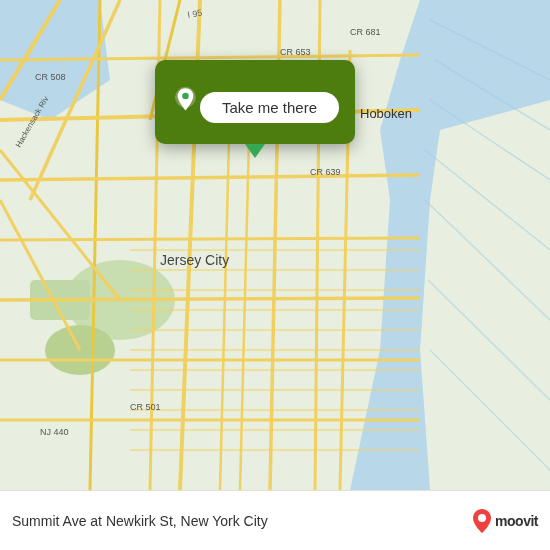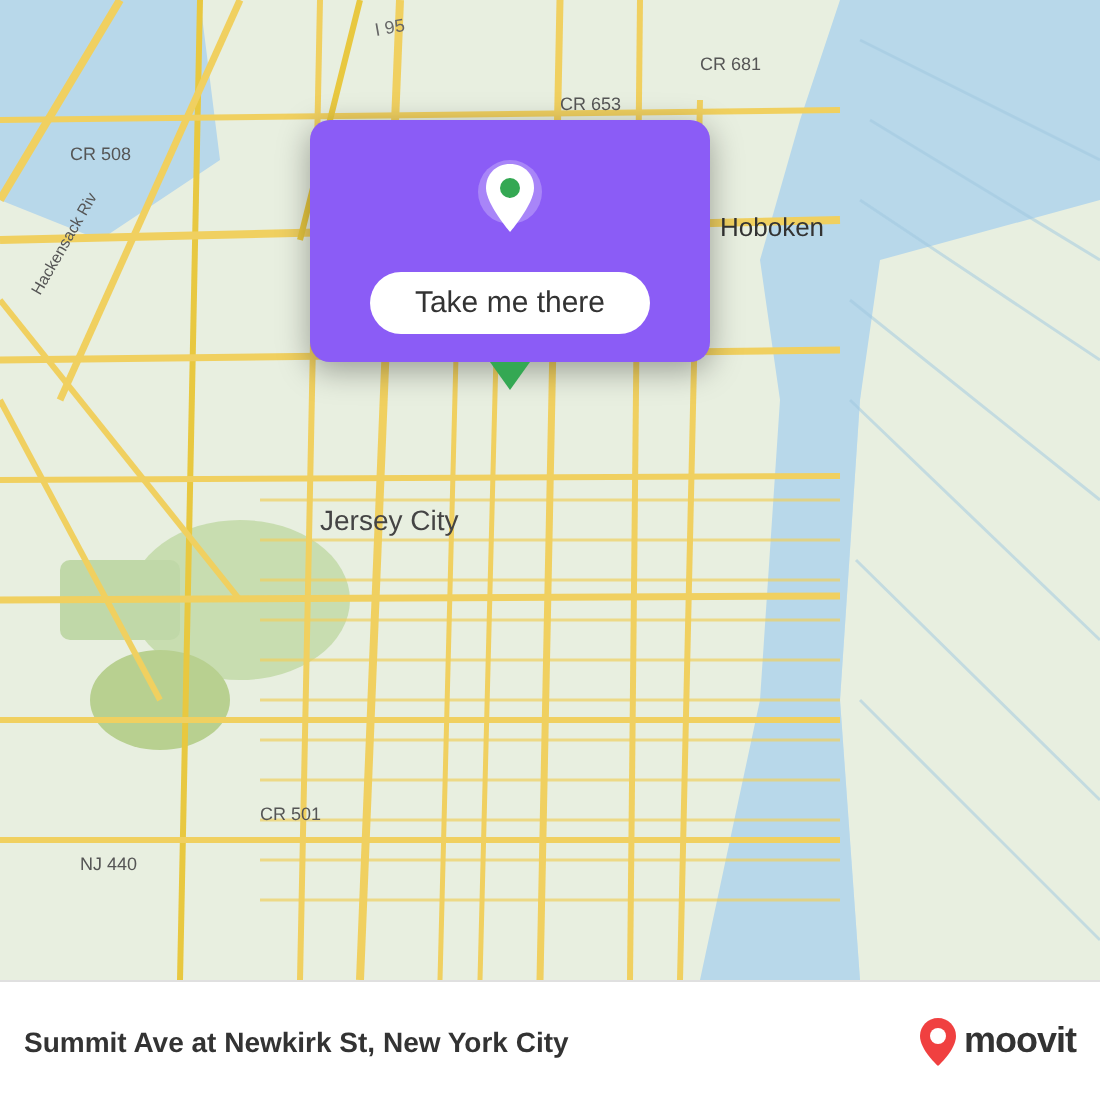--- a/index.html
+++ b/index.html
@@ -26,25 +26,25 @@
       position: absolute;
       top: 0; left: 0;
     }
 
     
     #popup-card {
       position: absolute;
       top: 60px;
       left: 155px;
       width: 200px;
-      background: #8b5cf6;
+      background: #4d7c0f;
       border-radius: 10px;
       padding: 18px 16px 14px;
       display: flex;
-      flex-direction: column;
+      flex-direction: row;
       align-items: center;
       box-shadow: 0 4px 16px rgba(0,0,0,0.35);
       z-index: 10;
     }
 
     #popup-card::after {
       content: '';
       position: absolute;
       bottom: -14px;
       left: 50%;
@@ -92,37 +92,37 @@
       bottom: 40px;
       left: 6px;
       background: rgba(255,255,255,0.7);
       padding: 2px 4px;
       border-radius: 3px;
     }
 
     #location-text {
       font-size: 14px;
       color: #333;
-      font-weight: 700;
+      font-weight: 400;
       flex: 1;
     }
 
     #moovit-logo {
       display: flex;
       align-items: center;
       gap: 2px;
     }
 
     .moovit-pin {
       width: 22px;
       height: 26px;
     }
 
     .moovit-text {
-      font-size: 18px;
+      font-size: 14px;
       font-weight: bold;
       color: #333;
       letter-spacing: -0.5px;
     }
   </style>
 </head>
 <body>
 
 <div id="map-container">
 

